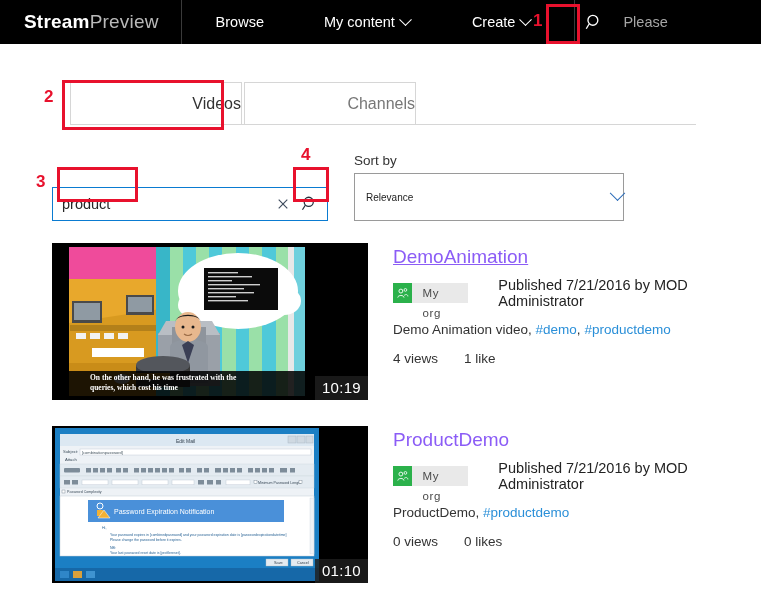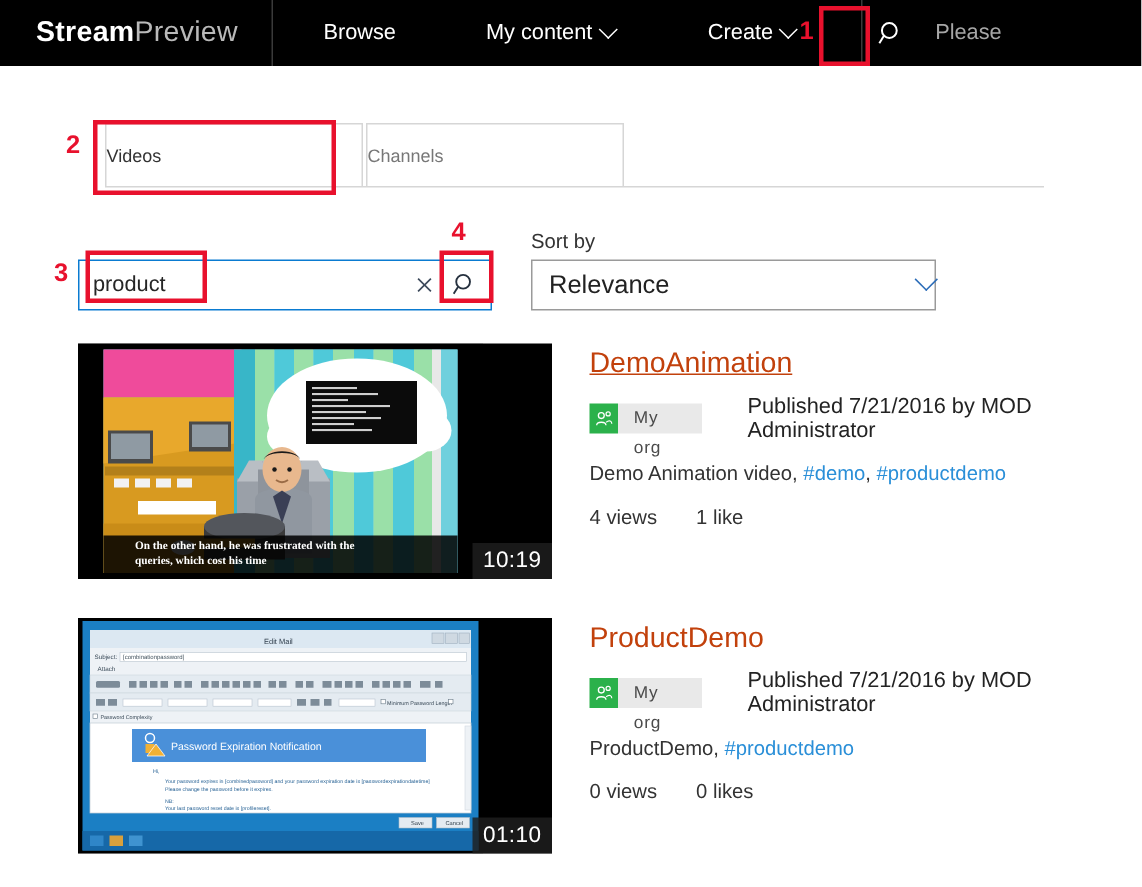--- a/index.html
+++ b/index.html
@@ -104,22 +104,22 @@
   .tabs {
     display: flex;
     border-bottom: 1px solid #d6d6d6;
     width: 626px;
   }
   .tab {
     width: 172px;
     height: 42px;
     display: flex;
     align-items: center;
-    justify-content: flex-start;
-    font-size: 12px;
+    justify-content: flex-end;
+    font-size: 16px;
     background: #ffffff;
     border: 1px solid #d6d6d6;
     border-bottom: none;
     margin-right: 2px;
     box-sizing: border-box;
   }
   .tab.active { color: #333333; }
   .tab.inactive { color: #777777; }
 
   
@@ -167,28 +167,28 @@
     margin-right: 2px;
   }
   .sortcol { display: flex; flex-direction: column; }
   .sort-label {
     font-size: 13.5px;
     color: #333333;
     margin-bottom: 5px;
   }
   .select {
     width: 270px;
-    height: 34px;
+    height: 48px;
     border: 1px solid #9a9a9a;
     box-sizing: border-box;
     display: flex;
     align-items: center;
     justify-content: space-between;
     padding: 0 0 0 11px;
-    font-size: 17px;
+    font-size: 10px;
     color: #222222;
     background: #ffffff;
   }
   .chev-down {
     width: 10px;
     height: 10px;
     border-right: 1.6px solid #2b6cb8;
     border-bottom: 1.6px solid #2b6cb8;
     transform: rotate(45deg) translate(-3px,-3px);
   }
@@ -215,21 +215,21 @@
     bottom: 0;
     background: rgba(30,30,30,.82);
     color: #ffffff;
     font-size: 15px;
     padding: 3px 7px 4px 7px;
     letter-spacing: .3px;
   }
   .meta { padding-top: 3px; flex: 1; }
   .vtitle {
     font-size: 19px;
-    color: #c2410c;
+    color: #8b5cf6;
     margin: 0 0 9px 0;
     display: inline-block;
   }
   .vtitle.underline { text-decoration: underline; }
   .row-pub {
     display: flex;
     align-items: center;
     margin-bottom: 13px;
     justify-content: space-between;
   }

